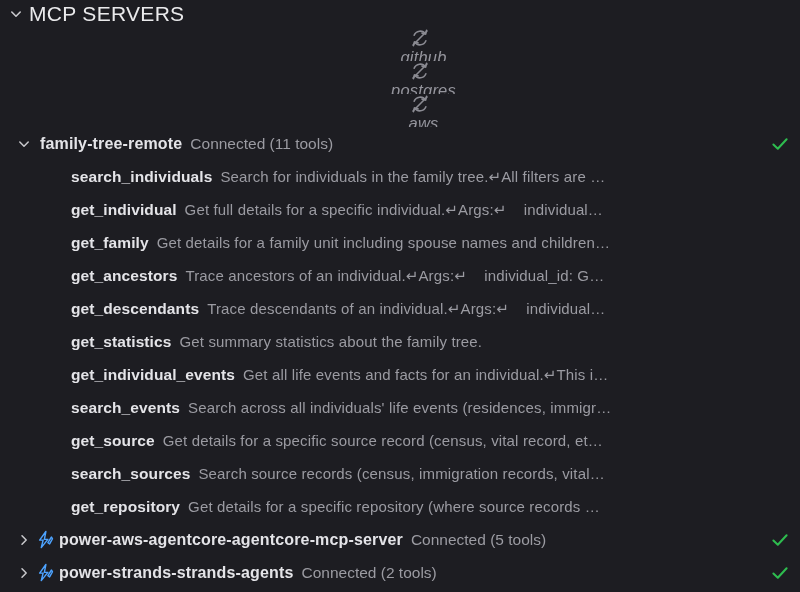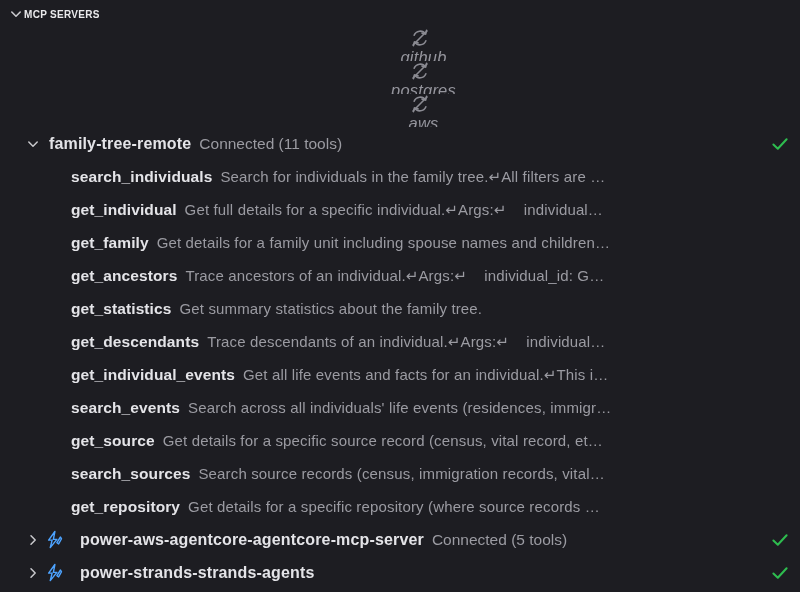--- a/index.html
+++ b/index.html
@@ -12,45 +12,45 @@
   html,body{margin:0;padding:0;}
   body{
     width:800px;height:592px;overflow:hidden;
     background:var(--background);
     font-family:"Liberation Sans","DejaVu Sans",sans-serif;
     -webkit-font-smoothing:antialiased;
   }
   .panel{width:800px;height:592px;}
   .header{height:28px;display:flex;align-items:center;padding-left:8px;}
   .header .title{
-    color:var(--header-text);font-weight:700;font-size:10px;
-    letter-spacing:.3px;white-space:pre;
+    color:var(--header-text);font-weight:400;font-size:21px;
+    letter-spacing:.3px;margin-left:5px;white-space:pre;
   }
   .icon{display:inline-flex;align-items:center;justify-content:center;flex:none;}
   .icon svg{display:block;}
   .chev{width:16px;height:16px;color:var(--chevron);}
   .row{
     height:33px;display:flex;align-items:center;position:relative;
     overflow:hidden;white-space:pre;
   }
   .row .name{white-space:pre;}
   .row .sub{white-space:pre;margin-left:8px;}
   
   .server-disabled{padding-left:47px;flex-direction:column;}
   .server-disabled .sync{width:20px;height:20px;color:var(--sync-icon-gray);margin-right:8px;}
   .server-disabled .name{font-style:italic;color:var(--disabled-name);font-size:16.5px;letter-spacing:.2px;}
   .server-disabled .sub{font-style:italic;color:var(--disabled-status);font-size:18px;letter-spacing:.2px;}
   
-  .server-expanded,.server-collapsed{padding-left:25px;}
+  .server-expanded,.server-collapsed{padding-left:16px;}
   .server-expanded .name,.server-collapsed .name{
     color:var(--name-text);font-weight:600;font-size:16px;margin-left:8px;letter-spacing:.15px;
   }
   .server-expanded .sub,.server-collapsed .sub{color:var(--desc-text);font-size:15.5px;}
   .server-collapsed .mcp{width:20px;height:20px;color:var(--mcp-icon-blue);margin-left:4px;}
-  .server-collapsed .name{margin-left:15px;}
+  .server-collapsed .name{margin-left:3px;}
   
   .tool{padding-left:55px;margin-left:16px;}
   .tool .name{color:var(--name-text);font-weight:600;font-size:15.5px;letter-spacing:.1px;}
   .tool .sub{color:var(--desc-text);font-size:15px;letter-spacing:.15px;}
   .check{
     position:absolute;right:9px;top:50%;transform:translateY(-50%);
     width:22px;height:22px;color:var(--check-green);
   }
 </style>
 </head>
@@ -129,26 +129,26 @@
   </div>
       <div class="row tool">
     <span class="name">get_family</span>
     <span class="sub">Get details for a family unit including spouse names and children…</span>
   </div>
       <div class="row tool">
     <span class="name">get_ancestors</span>
     <span class="sub">Trace ancestors of an individual.↵Args:↵    individual_id: G…</span>
   </div>
       <div class="row tool">
+    <span class="name">get_descendants</span>
+    <span class="sub">Trace descendants of an individual.↵Args:↵    individual…</span>
+  </div>
+      <div class="row tool">
     <span class="name">get_statistics</span>
     <span class="sub">Get summary statistics about the family tree.</span>
-  </div>
-      <div class="row tool">
-    <span class="name">get_descendants</span>
-    <span class="sub">Trace descendants of an individual.↵Args:↵    individual…</span>
   </div>
       <div class="row tool">
     <span class="name">get_individual_events</span>
     <span class="sub">Get all life events and facts for an individual.↵This i…</span>
   </div>
       <div class="row tool">
     <span class="name">search_events</span>
     <span class="sub">Search across all individuals' life events (residences, immigr…</span>
   </div>
       <div class="row tool">
@@ -189,20 +189,21 @@
             <path d="M6 3.8L10.2 8 6 12.2"></path>
           </svg>
     </span>
     <span class="icon mcp">
       <svg width="20" height="20" viewBox="0 0 16 16" fill="none" stroke="currentColor" stroke-width="1.15" stroke-linecap="round" stroke-linejoin="round">
         <path d="M7.9 1.2L2.9 8.1h2.8l-1.5 6 5.3-6.6H6.7z"></path>
         <path d="M12.4 5.6l-2.9 4.5 1.4 1 2.3-4.1z"></path>
       </svg>
     </span>
     <span class="name">power-strands-strands-agents</span>
+    <span class="sub">Connected (2 tools)</span>
     <span class="icon check">
       <svg width="22" height="22" viewBox="0 0 16 16" fill="none" stroke="currentColor" stroke-width="1.5" stroke-linecap="round" stroke-linejoin="round">
             <path d="M3.2 8.4l3.2 3L12.8 4.6"></path>
           </svg>
     </span>
   </div>
     </div>
 </div>
 
 </body></html>

